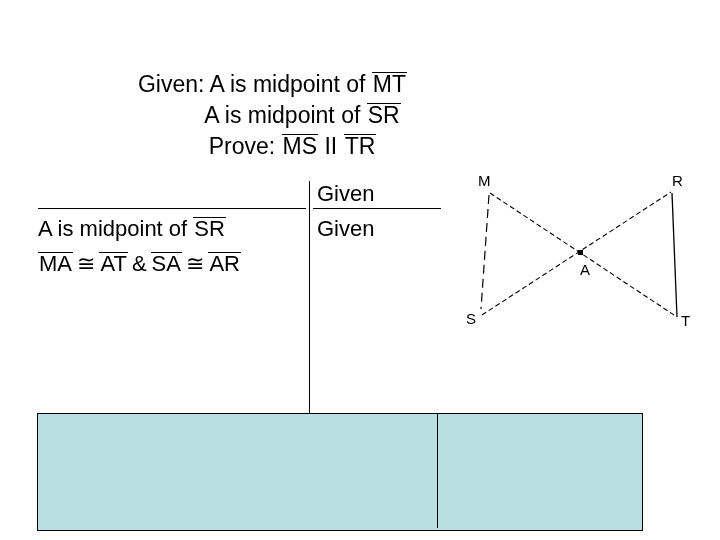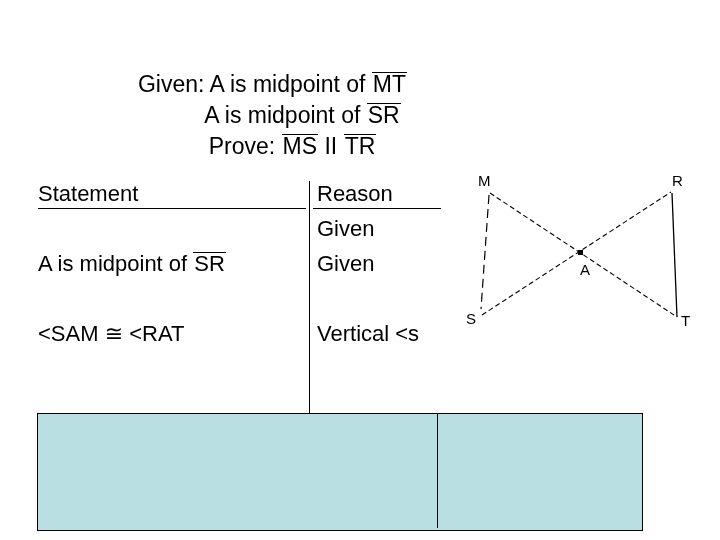--- a/index.html
+++ b/index.html
@@ -150,41 +150,34 @@
     <span class="given-line l1"><span>Given: A is midpoint of </span><span class="ob">MT</span></span>
 
     <span class="given-line l2"><span>A is midpoint of </span><span class="ob">SR</span></span>
 
     <span class="given-line l3"><span>Prove: </span><span class="ob">MS</span><span> II </span><span class="ob">TR</span></span>
 
   </div>
 
   <div class="proof-table">
 
-    <div class="ptrow">
-      <span class="pt-stmt">Statement</span>
-      <span class="pt-rsn">Reason</span>
-    </div>
 
     <div class="ptrow">
       <span class="pt-rsn">Given</span>
     </div>
 
     <div class="ptrow">
       <span class="pt-stmt"><span>A is midpoint of </span><span class="ob">SR</span></span>
       <span class="pt-rsn">Given</span>
     </div>
 
     <div class="ptrow">
+      <span class="pt-stmt"><span class="ob">MA</span><span style="padding:0 4px">≅</span><span class="ob">AT</span><span style="padding:0 4px">&amp;</span><span class="ob">SA</span><span style="padding:0 4px">≅</span><span class="ob">AR</span></span>
     </div>
 
-    <div class="ptrow">
-      <span class="pt-stmt">&lt;SAM ≅ &lt;RAT</span>
-      <span class="pt-rsn">Vertical &lt;s</span>
-    </div>
 
 
   </div>
 
   <div class="hdr-rule-stmt"></div>
   <div class="hdr-rule-rsn"></div>
   <div class="col-divider"></div>
 
   <div class="answer-box">
     <div class="answer-divider"></div>

